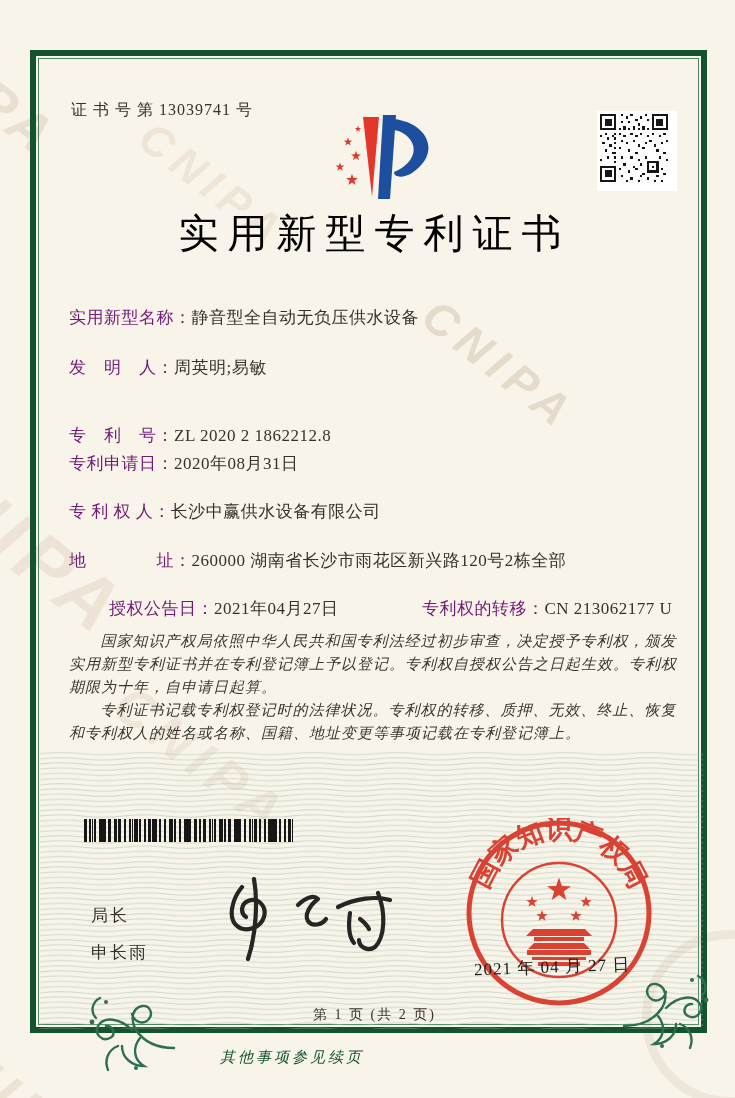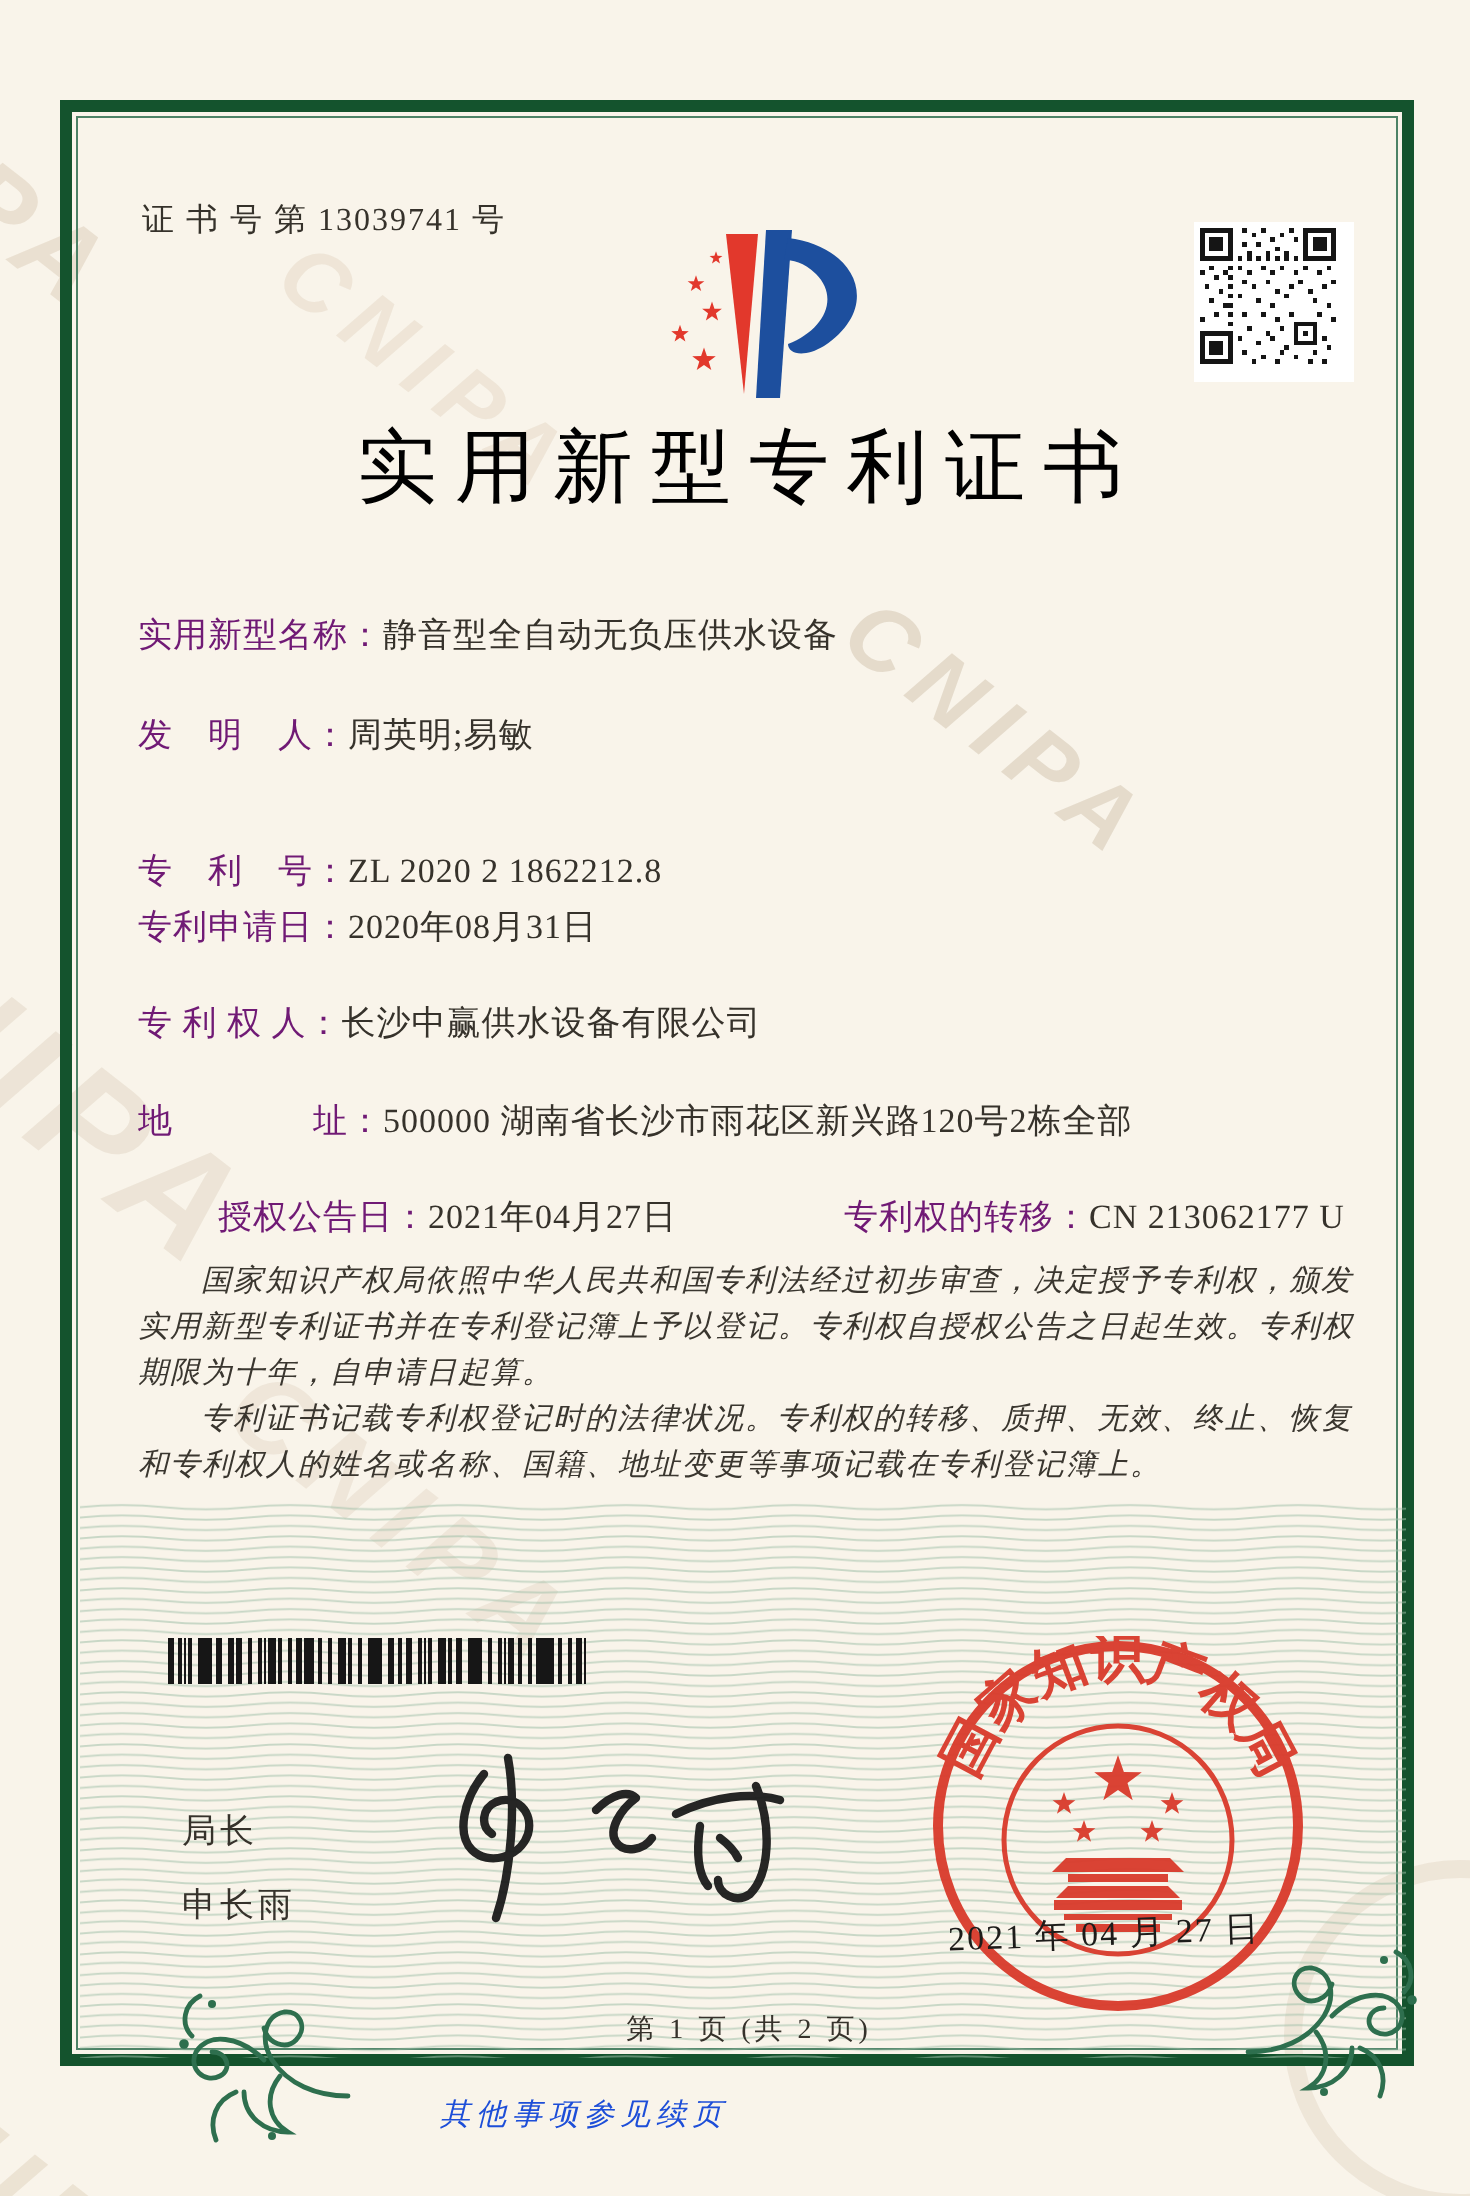--- a/index.html
+++ b/index.html
@@ -63,21 +63,21 @@
   .seal-date{
     position:absolute;left:438px;top:899px;width:185px;font-size:17px;letter-spacing:1px;
     color:#1d1c1a;transform:rotate(-2deg);white-space:nowrap;
   }
   .pageno{position:absolute;left:0;top:950px;width:677px;text-align:center;font-size:14px;letter-spacing:2px;}
   .flourish{position:absolute;width:92px;height:84px;}
   .flourish.right{left:586px;top:912px;}
   .flourish.left{left:48px;top:934px;transform:scaleX(-1);}
   .note{
     position:absolute;left:0;top:1048px;width:584px;text-align:center;
-    font-size:15px;font-style:italic;letter-spacing:3px;color:#1d4ed8;
+    font-size:15px;font-style:italic;letter-spacing:3px;color:#14532d;
   }
 </style>
 </head>
 <body>
 
 <div class="page">
 
   <span class="wm" style="left:-90px;top:-5px;font-size:54px;">CNIPA</span>
   <span class="wm" style="left:160px;top:112px;font-size:44px;color:rgba(214,196,172,.30);">CNIPA</span>
   <span class="wm" style="left:445px;top:288px;font-size:46px;color:rgba(205,188,166,.45);">CNIPA</span>
@@ -144,21 +144,21 @@
     <div class="row" style="top:368px;text-align:center;">
       <span class="lbl">专　利　号：</span><span class="val">ZL 2020 2 1862212.8</span>
     </div>
     <div class="row" style="top:396px;">
       <span class="lbl">专利申请日：</span><span class="val">2020年08月31日</span>
     </div>
     <div class="row" style="top:444px;">
       <span class="lbl">专 利 权 人：</span><span class="val">长沙中赢供水设备有限公司</span>
     </div>
     <div class="row" style="top:493px;">
-      <span class="lbl">地　　　　址：</span><span class="val">500000 湖南省长沙市雨花区新兴路120号2栋全部</span>
+      <span class="lbl">地　　　　址：</span><span class="val">260000 湖南省长沙市雨花区新兴路120号2栋全部</span>
     </div>
     <div class="row" style="top:541px;margin-left:40px;">
       <span class="lbl">授权公告日：</span><span class="val">2021年04月27日</span>
       <span class="grant-no">
         <span class="lbl">专利权的转移：</span><span class="val">CN 213062177 U</span>
       </span>
     </div>
 
     <div class="paras">
       <p>国家知识产权局依照中华人民共和国专利法经过初步审查，决定授予专利权，颁发实用新型专利证书并在专利登记簿上予以登记。专利权自授权公告之日起生效。专利权期限为十年，自申请日起算。</p>

